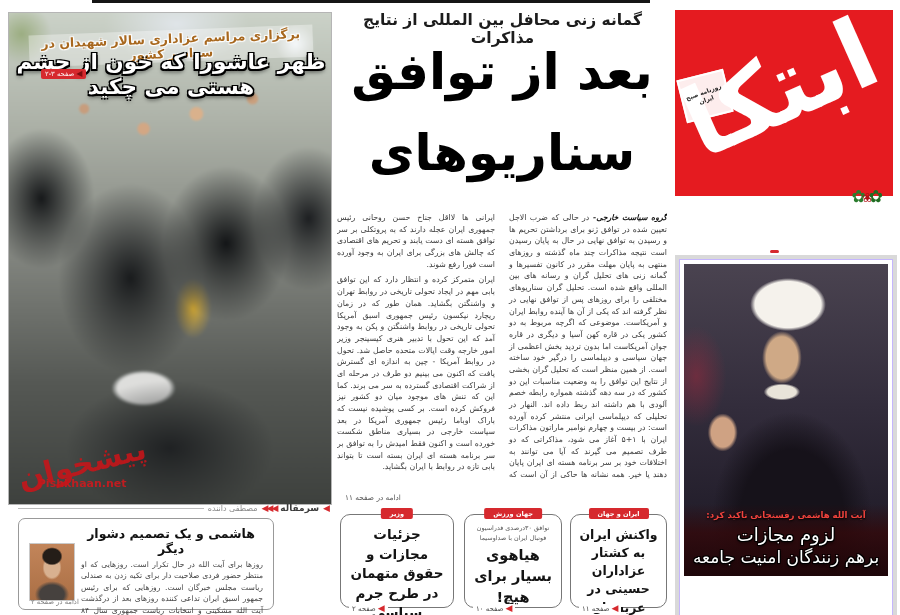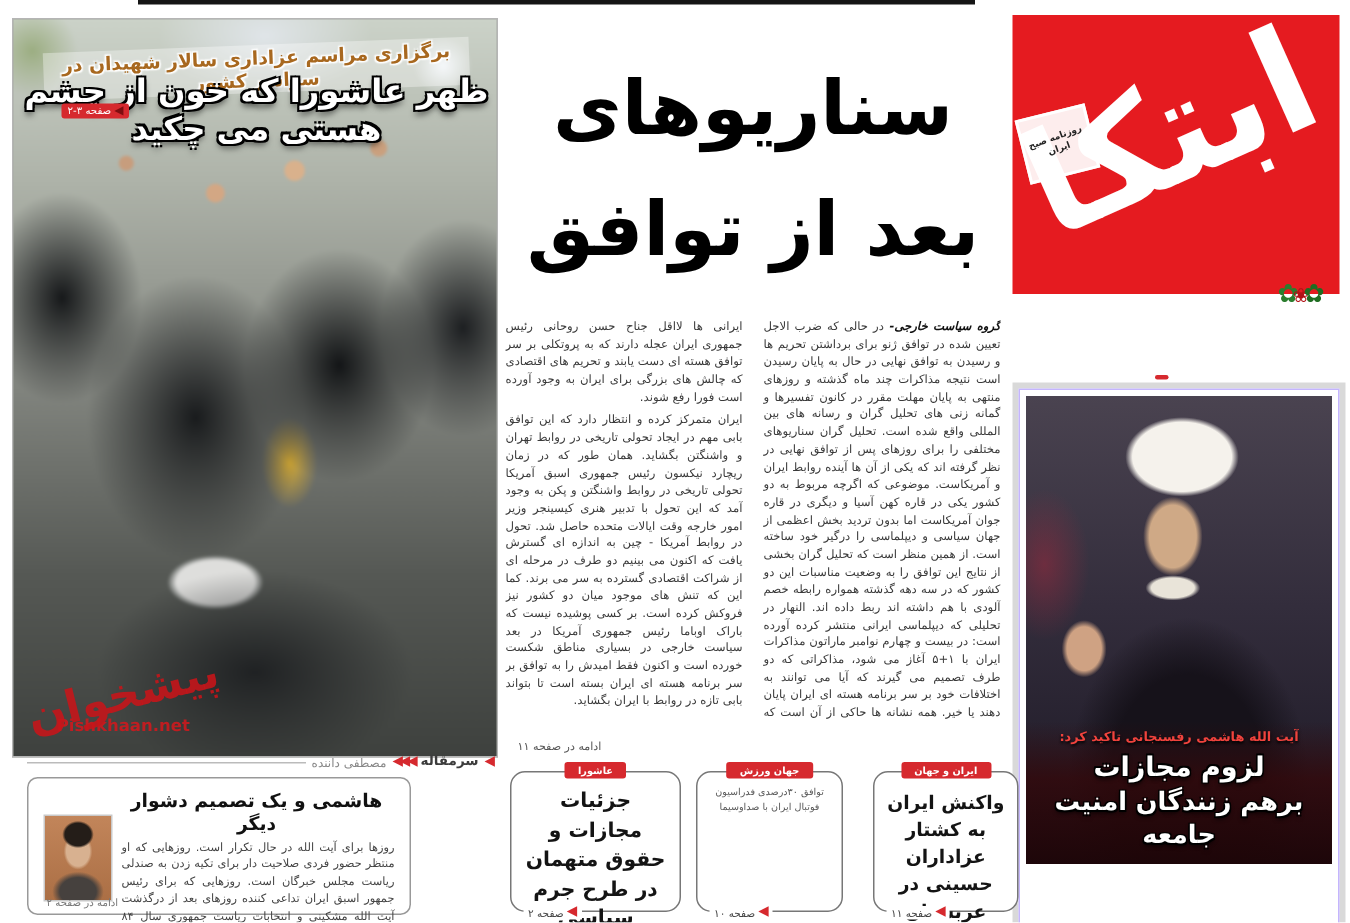--- a/index.html
+++ b/index.html
@@ -43,21 +43,21 @@
       radial-gradient(ellipse 26px 12px at 48% 41%, #e9e4d9 55%, rgba(233,228,217,0) 70%),
       radial-gradient(ellipse 22px 28px at 19% 54%, #cfa283 52%, rgba(207,162,131,0) 68%),
       radial-gradient(ellipse 42px 70px at 6% 36%, rgba(153,42,62,.55), rgba(153,42,62,0) 72%),
       radial-gradient(ellipse 100px 135px at 53% 82%, #16121a 52%, rgba(22,18,26,0) 80%),
       linear-gradient(180deg,#4a4350 0%,#332d3c 45%,#1a1622 100%);
   }
   .raf-overlay{position:absolute;left:0;right:0;bottom:0;padding:6px 4px 8px;
     background:linear-gradient(180deg,rgba(40,6,8,0) 0%,rgba(52,8,10,.78) 40%,rgba(30,4,6,.88) 100%);
     text-align:center;}
   .raf-kicker{font-size:8.6px;color:#f0433d;font-weight:bold;margin-bottom:3px;text-shadow:0 1px 2px #000;}
-  .raf-h1,.raf-h2{color:#fff;font-weight:bold;line-height:1.3;
+  .raf-h1,.raf-h2{color:#fff;font-weight:normal;line-height:1.3;
     text-shadow:-1px -1px 0 #000,1px -1px 0 #000,-1px 1px 0 #000,1px 1px 0 #000,0 2px 3px rgba(0,0,0,.8);}
   .raf-h1{font-size:18px;} .raf-h2{font-size:17px;}
   .raf-footer{position:absolute;left:4px;right:4px;bottom:3px;height:18px;background:#fff;
     display:flex;align-items:center;}
   .raf-page{font-size:7.6px;color:#333;margin-right:auto;margin-left:16px;direction:rtl;}
 
   
   .lead-kicker{position:absolute;left:340px;top:11px;width:325px;text-align:center;
     font-size:15.5px;font-weight:bold;color:#1c1c1c;}
   .lead-headline{position:absolute;left:337px;top:32px;width:330px;text-align:center;color:#000;}
@@ -128,21 +128,21 @@
     font-size:6.5px;font-weight:bold;padding:1.5px 9px;border-radius:2px;white-space:nowrap;}
   .t-title{text-align:center;font-weight:bold;color:#141414;line-height:1.45;padding:0 6px;}
   .t-kicker{text-align:center;font-size:6.4px;color:#555;line-height:1.5;margin-top:9px;padding:0 6px;}
   .t-page{position:absolute;bottom:-6px;left:8px;background:#fff;padding:0 3px;display:flex;align-items:center;gap:2px;
     font-size:7px;color:#444;}
   .t-page .arr{color:#d6292e;font-size:9px;line-height:1;}
   .t-politics{left:340px;width:114px;}
   .t-politics .t-title{font-size:13.5px;margin-top:10px;}
   .t-sport{left:464px;width:98px;}
   .t-sport .t-title{font-size:14.5px;margin-top:2px;}
-  .t-world{left:570px;width:97px;margin-left:12px;}
+  .t-world{left:570px;width:97px;}
   .t-world .t-title{font-size:12.5px;margin-top:11px;}
 </style>
 </head>
 <body>
 
 <div class="page">
 
   <div class="topline"></div>
 
   <div class="logo-box">
@@ -160,23 +160,24 @@
         <div class="raf-kicker">آیت الله هاشمی رفسنجانی تاکید کرد:</div>
         <div class="raf-h1">لزوم مجازات</div>
         <div class="raf-h2">برهم زنندگان امنیت جامعه</div>
       </div>
     </div>
     <div class="raf-footer">
       <span class="raf-page">صفحه۲</span>
     </div>
   </div>
 
+  <div class="lead-kicker">گمانه زنی محافل بین المللی از نتایج مذاکرات</div>
   <div class="lead-headline">
+    <div class="hl">بعد از توافق</div>
     <div class="hl">سناریوهای</div>
-    <div class="hl">بعد از توافق</div>
   </div>
   <div class="lead-body">
     <p><b class="byline">گروه سیاست خارجی- </b><span>در حالی که ضرب الاجل تعیین شده در توافق ژنو برای برداشتن تحریم ها و رسیدن به توافق نهایی در حال به پایان رسیدن است نتیجه مذاکرات چند ماه گذشته و روزهای منتهی به پایان مهلت مقرر در کانون تفسیرها و گمانه زنی های تحلیل گران و رسانه های بین المللی واقع شده است. تحلیل گران سناریوهای مختلفی را برای روزهای پس از توافق نهایی در نظر گرفته اند که یکی از آن ها آینده روابط ایران و آمریکاست. موضوعی که اگرچه مربوط به دو کشور یکی در قاره کهن آسیا و دیگری در قاره جوان آمریکاست اما بدون تردید بخش اعظمی از جهان سیاسی و دیپلماسی را درگیر خود ساخته است. از همین منظر است که تحلیل گران بخشی از نتایج این توافق را به وضعیت مناسبات این دو کشور که در سه دهه گذشته همواره رابطه خصم آلودی با هم داشته اند ربط داده اند. النهار در تحلیلی که دیپلماسی ایرانی منتشر کرده آورده است: در بیست و چهارم نوامبر ماراتون مذاکرات ایران با ۱+۵ آغاز می شود، مذاکراتی که دو طرف تصمیم می گیرند که آیا می توانند به اختلافات خود بر سر برنامه هسته ای ایران پایان دهند یا خیر. همه نشانه ها حاکی از آن است که ایرانی ها لااقل جناح حسن روحانی رئیس جمهوری ایران عجله دارند که به پروتکلی بر سر توافق هسته ای دست یابند و تحریم های اقتصادی که چالش های بزرگی برای ایران به وجود آورده است فورا رفع شوند.</span></p>
     <p><span>ایران متمرکز کرده و انتظار دارد که این توافق بابی مهم در ایجاد تحولی تاریخی در روابط تهران و واشنگتن بگشاید. همان طور که در زمان ریچارد نیکسون رئیس جمهوری اسبق آمریکا تحولی تاریخی در روابط واشنگتن و پکن به وجود آمد که این تحول با تدبیر هنری کیسینجر وزیر امور خارجه وقت ایالات متحده حاصل شد. تحول در روابط آمریکا - چین به اندازه ای گسترش یافت که اکنون می بینیم دو طرف در مرحله ای از شراکت اقتصادی گسترده به سر می برند. کما این که تنش های موجود میان دو کشور نیز فروکش کرده است. بر کسی پوشیده نیست که باراک اوباما رئیس جمهوری آمریکا در بعد سیاست خارجی در بسیاری مناطق شکست خورده است و اکنون فقط امیدش را به توافق بر سر برنامه هسته ای ایران بسته است تا بتواند بابی تازه در روابط با ایران بگشاید.</span></p>
   </div>
   <div class="lead-more">ادامه در صفحه ۱۱</div>
 
   <div class="photo-frame">
     <div class="photo-bg"></div>
     <div class="ph-kicker">برگزاری مراسم عزاداری سالار شهیدان در سراسر کشور</div>
@@ -199,31 +200,32 @@
     <span class="hline"></span>
   </div>
   <div class="ed-box">
     <div class="ed-photo"></div>
     <div class="ed-title">هاشمی و یک تصمیم دشوار دیگر</div>
     <p class="ed-body">روزها برای آیت الله در حال تکرار است. روزهایی که او منتظر حضور فردی صلاحیت دار برای تکیه زدن به صندلی ریاست مجلس خبرگان است. روزهایی که برای رئیس جمهور اسبق ایران تداعی کننده روزهای بعد از درگذشت آیت الله مشکینی و انتخابات ریاست جمهوری سال ۸۴ است. به یاد بیاوریم روزهایی را که هاشمی رفسنجانی در جریان انتخابات ریاست جمهوری دوره نهم بارها اعلام کرد که اگر فردی که مد نظرم است و توانایی تکیه زدن به صندلی ریاست قوه مجریه را دارد وارد کارزار شود من برای این پست نامزد نخواهم شد.</p>
     <div class="ed-more">ادامه در صفحه ۲</div>
   </div>
 
   <div class="teaser t-politics">
-    <div class="t-tab">عاشورا</div>
+    <div class="t-tab">وزیر</div>
     <div class="t-title">جزئیات مجازات و حقوق متهمان در طرح جرم سیاسی</div>
     <div class="t-page">
       <span class="arr">◀</span>
       <span>صفحه ۲</span>
     </div>
   </div>
 
   <div class="teaser t-sport">
     <div class="t-tab">جهان ورزش</div>
     <div class="t-kicker">توافق ۳۰درصدی فدراسیون فوتبال ایران با صداوسیما</div>
+    <div class="t-title">هیاهوی بسیار برای هیچ!</div>
     <div class="t-page">
       <span class="arr">◀</span>
       <span>صفحه ۱۰</span>
     </div>
   </div>
 
   <div class="teaser t-world">
     <div class="t-tab">ایران و جهان</div>
     <div class="t-title">واکنش ایران به کشتار عزاداران حسینی در عربستان</div>
     <div class="t-page">

